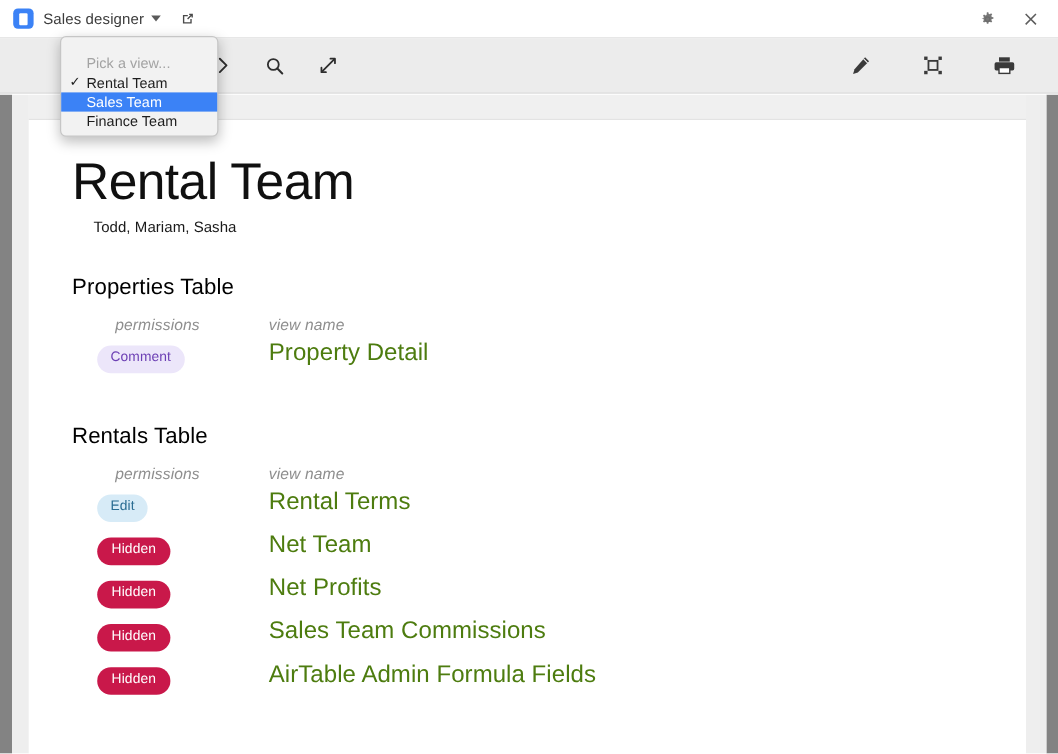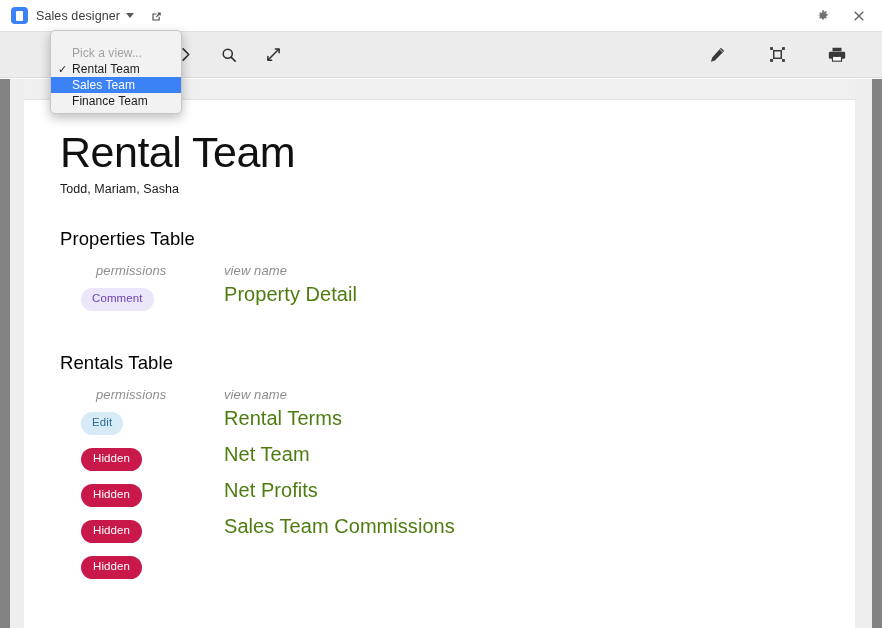--- a/index.html
+++ b/index.html
@@ -178,21 +178,21 @@
     font-size: 43px;
     font-weight: 400;
     color: #101010;
     letter-spacing: -0.5px;
     line-height: 1.05;
     margin: 0;
   }
   .doc-subtitle {
     font-size: 12.5px;
     color: #1a1a1a;
-    margin: 7px 0 0 0;
+    margin: 7px 0 0 18px;
     letter-spacing: 0.05px;
   }
 
   .section {
     margin-top: 32px;
   }
   .section-title {
     font-size: 18.5px;
     font-weight: 400;
     color: #000000;
@@ -442,20 +442,21 @@
           <div class="row">
             <span class="row-perm">
               <span class="badge badge-hidden">Hidden</span>
             </span>
             <span class="row-view">Sales Team Commissions</span>
           </div>
           <div class="row">
             <span class="row-perm">
               <span class="badge badge-hidden">Hidden</span>
             </span>
+            <span class="row-view">AirTable Admin Formula Fields</span>
           </div>
         </div>
       </div>
 
     </div>
   </div>
 
   <div class="menu">
     <div class="menu-item disabled">Pick a view...</div>
     <div class="menu-item">

